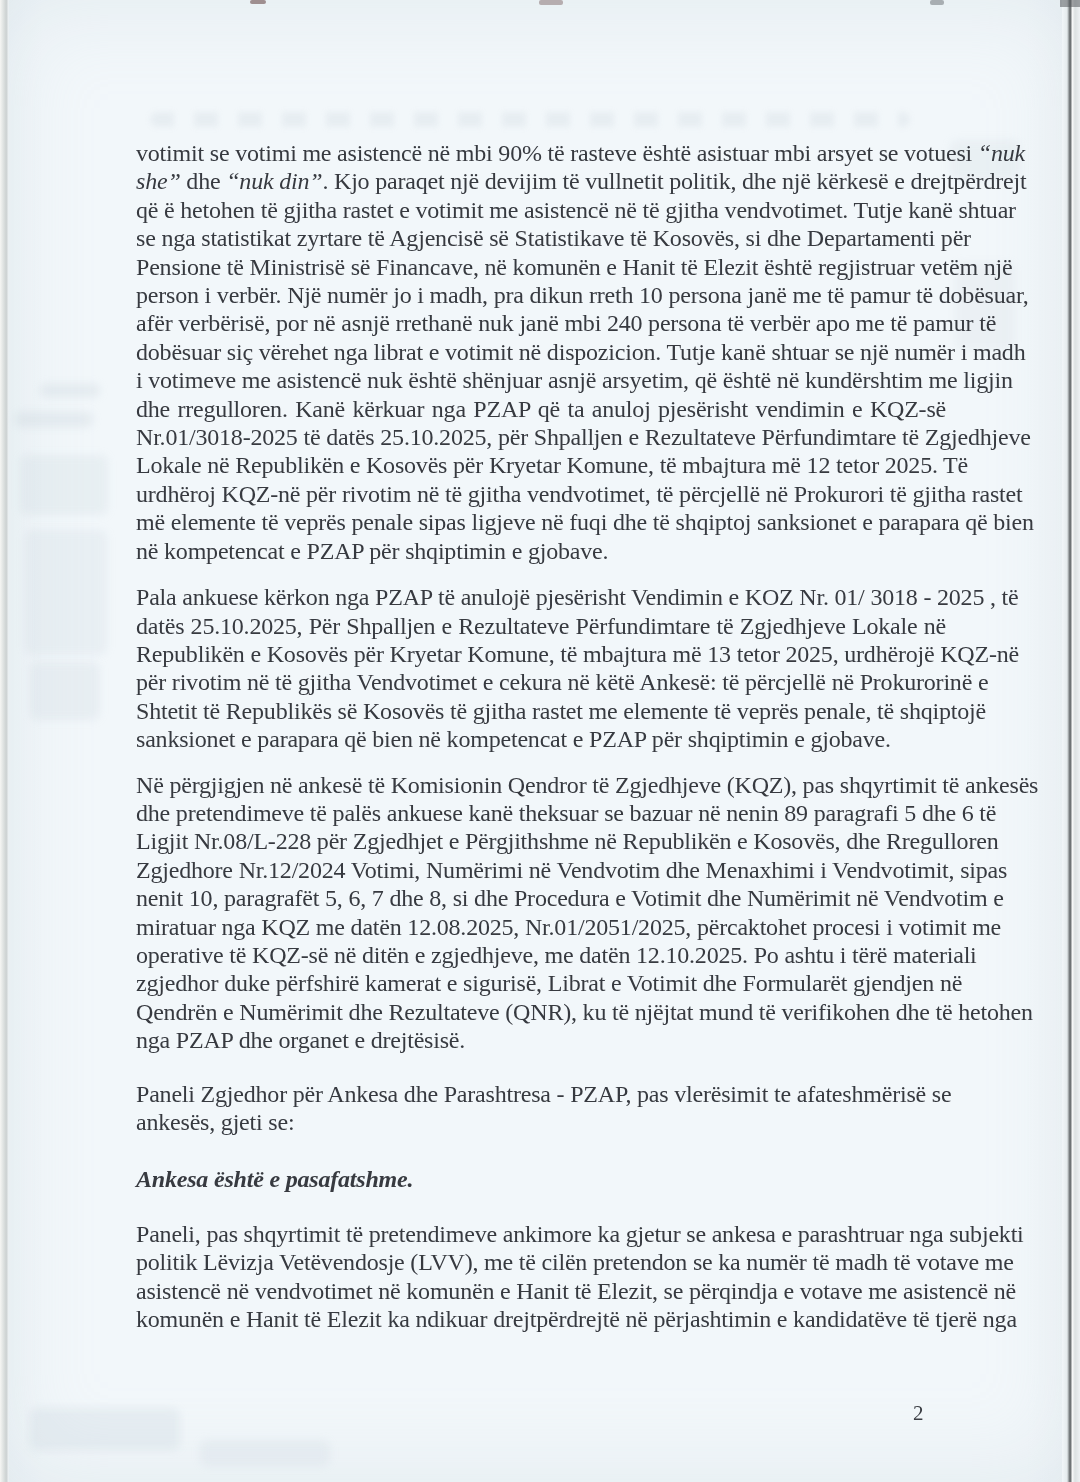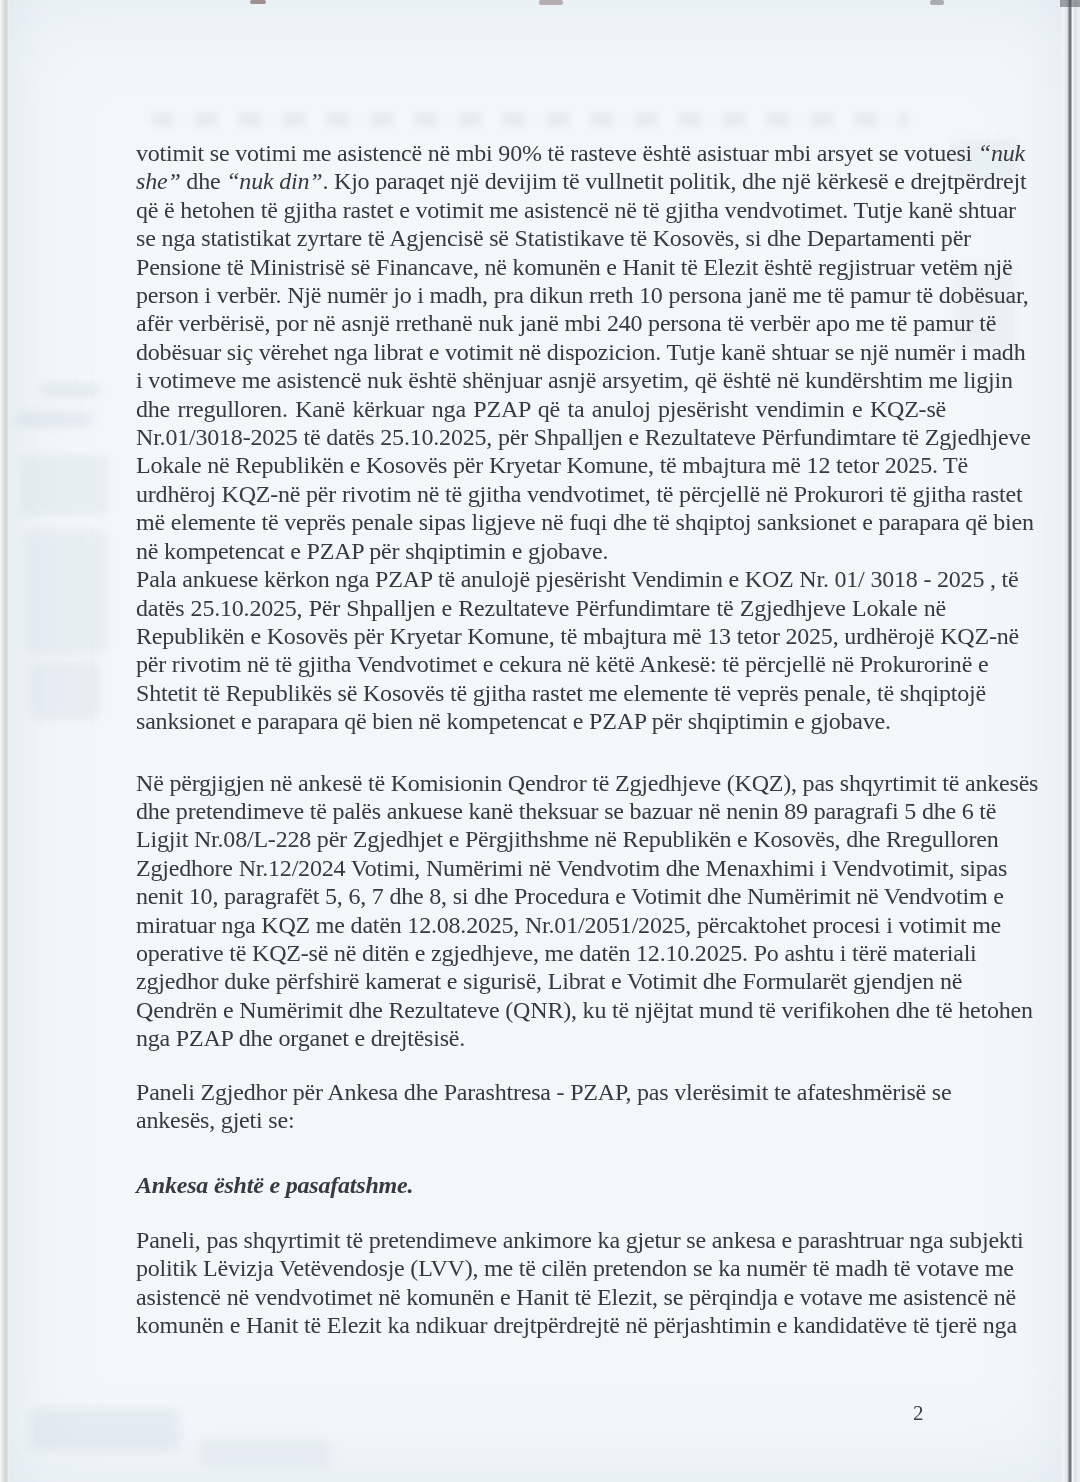--- a/index.html
+++ b/index.html
@@ -54,24 +54,24 @@
   .ghost-b2 { left: 200px; top: 1440px; width: 130px; height: 26px; background: rgba(168,184,198,0.13); }
   
   .content {
     position: absolute; left: 136px; top: 139px; width: 810px;
     color: #373a40;
     font-size: 24px;
     line-height: 28.4px;
     letter-spacing: -0.2px;
   }
   .para { margin: 0; }
-  .para.p2 { }
-  .para.p3 { margin-top: 33px; }
+  .para.p2 { margin-top: 18px; }
+  .para.p3 { margin-top: 17px; }
   .para.p4 { margin-top: 25px; }
-  .para.p5 { margin-top: 37px; }
+  .para.p5 { margin-top: 29px; }
   .para.p6 { margin-top: 26px; }
   .ln { display: block; white-space: nowrap; }
   .just { text-align: justify; text-align-last: justify; text-justify: inter-word; }
   .last { text-align: center; text-align-last: left; }
   .seg-italic { font-style: italic; }
   .seg-bold-italic { font-style: italic; font-weight: bold; }
   .page-number {
     position: absolute; left: 913px; top: 1399px;
     font-size: 21px; line-height: 28px; color: #3a3d43;
   }

